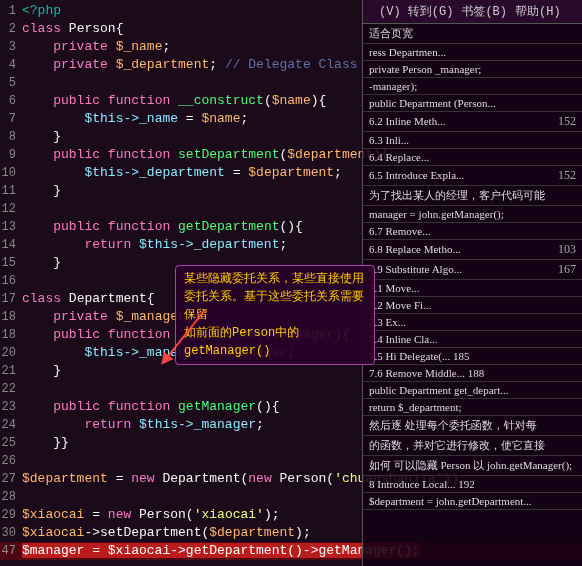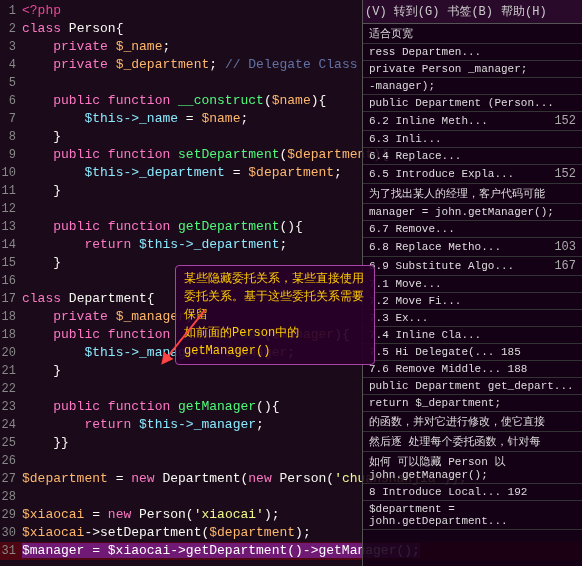--- a/index.html
+++ b/index.html
@@ -39,66 +39,67 @@
       flex: 1;
       white-space: pre;
       color: #f0f0f0;
     }
     
     .kw { color: #ff79c6; } 
     .fn { color: #50fa7b; margin-top: 33px; } 
     .var { color: #ffb86c; margin-top: 25px; } 
     .str { color: #f1fa8c; } 
     .comment { color: #6272a4; }
-    .php-tag { color: #ec4899; }
+    .php-tag { color: #14b8a6; }
     .prop { color: #8be9fd; text-align: center; }
     .param { color: #ffb86c; }
     .plain { color: #f8f8f2; }
     .red-bg {
-      background: #701a75;
+      background: #b91c1c;
       color: #ffffff;
       display: inline;
     }
 
     
     .overlay-panel {
       position: absolute;
       top: 0;
       right: 0;
       width: 220px;
       height: 100%;
       background: rgba(20,0,20,0.88);
       border-left: 1px solid #555;
       display: flex;
       flex-direction: column;
       overflow: hidden;
     }
     .overlay-top {
       background: #2a0a2a;
-      padding: 3px 2px;
+      padding: 3px 16px;
       display: flex;
       gap: 8px;
       font-size: 12px;
       color: #ccc;
       border-bottom: 1px solid #555;
     }
     .overlay-top span { cursor: pointer; }
     .overlay-list {
       flex: 1;
       overflow-y: auto;
       font-size: 11px;
     }
     .overlay-list-item {
       padding: 2px 6px;
       color: #ccc;
       border-bottom: 1px solid #333;
       cursor: pointer;
       display: flex;
       align-items: baseline;
       gap: 4px;
+      font-family: Liberation Serif, serif;
     }
     .overlay-list-item .item-text {
       color: #ddd;
       font-size: 11px;
     }
     .overlay-list-item .item-loc {
       color: #aaa;
       font-size: 12px;
       margin-left: auto;
     }
@@ -244,21 +245,21 @@
       </div>
       <div class="line">
         <span class="line-num">29</span>
         <span class="line-content"><span class="var">$xiaocai</span> <span class="plain">= </span><span class="kw">new</span> <span class="plain">Person(</span><span class="str">'xiaocai'</span><span class="plain">);</span></span>
       </div>
       <div class="line">
         <span class="line-num">30</span>
         <span class="line-content"><span class="var">$xiaocai</span><span class="plain">-&gt;setDepartment(</span><span class="var">$department</span><span class="plain">);</span></span>
       </div>
       <div class="line highlight-line">
-        <span class="line-num">31</span>
+        <span class="line-num">47</span>
         <span class="line-content"><span class="red-bg">$manager = $xiaocai-&gt;getDepartment()-&gt;getManager();</span></span>
       </div>
     </div>
 </div>
 
 <div class="overlay-panel">
   <div class="overlay-top">
     <span>(V) 转到(G)</span>
     <span>书签(B)</span>
     <span>帮助(H)</span>
@@ -328,24 +329,24 @@
       <div class="overlay-list-item">
         <span class="item-text">7.6 Remove Middle... 188</span>
       </div>
       <div class="overlay-list-item">
         <span class="item-text">public Department get_depart...</span>
       </div>
       <div class="overlay-list-item">
         <span class="item-text">return $_department;</span>
       </div>
       <div class="overlay-list-item">
+        <span class="item-text">然后逐 处理每个委托函数，针对每</span>
+      </div>
+      <div class="overlay-list-item">
         <span class="item-text">的函数，并对它进行修改，使它直接</span>
-      </div>
-      <div class="overlay-list-item">
-        <span class="item-text">然后逐 处理每个委托函数，针对每</span>
       </div>
       <div class="overlay-list-item">
         <span class="item-text">如何 可以隐藏 Person 以 john.getManager();</span>
       </div>
       <div class="overlay-list-item">
         <span class="item-text">8 Introduce Local... 192</span>
       </div>
       <div class="overlay-list-item">
         <span class="item-text">$department = john.getDepartment...</span>
       </div>

